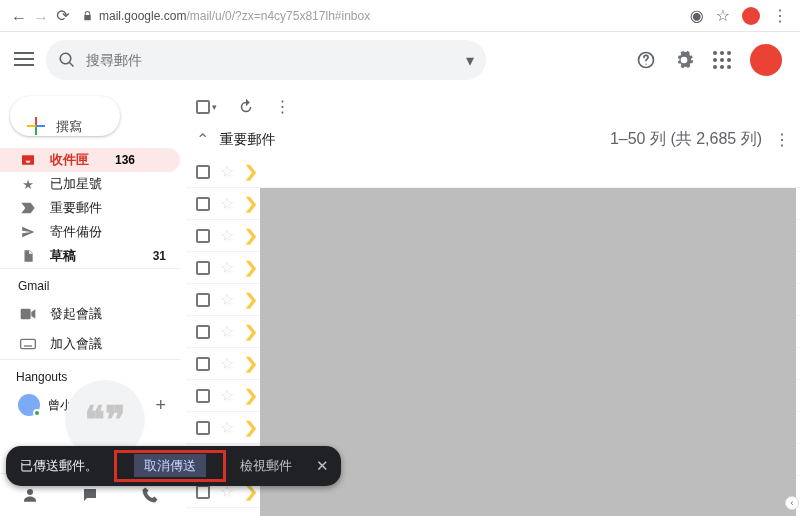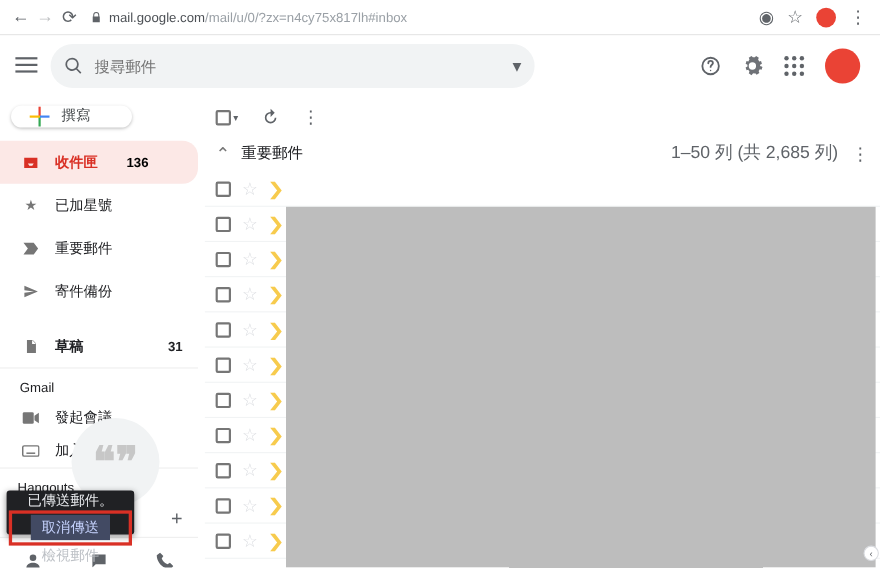--- a/index.html
+++ b/index.html
@@ -23,31 +23,31 @@
   .search input { flex:1; border:none; background:transparent; font-size:14px; outline:none; color:#202124;}
   .search .drop { cursor:pointer;}
   .hdr-right { margin-left:auto; display:flex; align-items:center; gap:18px; padding-right:6px;}
   .hdr-right .ic { color:#5f6368; width:20px; height:20px; display:flex; align-items:center; justify-content:center; cursor:pointer;}
   .apps { display:grid; grid-template-columns:repeat(3,4px); grid-template-rows:repeat(3,4px); gap:3px;}
   .apps span { background:#5f6368; width:4px; height:4px; border-radius:50%;}
   .avatar { width:32px; height:32px; border-radius:50%; background:#ea4335; cursor:pointer;}
   
   .body { display:flex; height:calc(516px - 32px - 56px); position:relative;}
   .sidebar { width:180px; flex-shrink:0; display:flex; flex-direction:column; }
-  .compose { margin:8px 0 12px 10px; height:40px; width:110px; border-radius:24px; box-shadow:0 1px 3px rgba(0,0,0,0.25); display:flex; align-items:flex-start; padding:0 16px; gap:10px; font-size:13px; color:#3c4043; cursor:pointer; background:#fff;}
+  .compose { margin:8px 0 12px 10px; height:40px; width:110px; border-radius:24px; box-shadow:0 1px 3px rgba(0,0,0,0.25); display:flex; align-items:flex-end; padding:0 16px; gap:10px; font-size:13px; color:#3c4043; cursor:pointer; background:#fff;}
   .compose-plus { position:relative; width:20px; height:20px;}
   .compose-plus::before,.compose-plus::after{content:"";position:absolute;background:#ea4335;}
   .compose-plus::before{left:9px;top:1px;width:2px;height:18px;background:linear-gradient(#ea4335 50%,#34a853 50%);}
   .compose-plus::after{top:9px;left:1px;height:2px;width:18px;background:linear-gradient(90deg,#fbbc04 50%,#4285f4 50%);}
   .nav { list-style:none; font-size:13px;}
-  .nav li { height:39px; display:flex; align-items:center; padding:0 14px 0 20px; color:#202124; border-radius:0 14px 14px 0; cursor:pointer; gap:14px;}
+  .nav li { height:24px; display:flex; align-items:center; padding:0 14px 0 20px; color:#202124; border-radius:0 14px 14px 0; cursor:pointer; gap:14px;}
   .nav li .count { margin-left:auto; font-size:12px;}
   .nav li.active { background:#fce8e6; color:#d93025; font-weight:bold;}
   .nav li.active .count{ color:#000000;margin-left:12px;}
-  .nav li.bold { font-weight:bold;margin-top:11px; }
+  .nav li.bold { font-weight:bold; }
   .nav .nicon { width:16px; color:#767676; display:flex; justify-content:center;}
   .nav li.active .nicon{ color:#d93025;}
   .section-label { font-size:12px; color:#202124; padding:10px 0 6px 18px; border-top:1px solid #eee;}
   .meet li{ height:30px;}
   .hangouts { border-top:1px solid #eee; padding:6px 10px 0 14px;}
   .hangouts .title{font-size:12px; color:#202124; padding:4px 2px;}
   .hangouts-row { display:flex; align-items:center; justify-content:space-between; padding:6px 4px;}
   .hangouts-user { display:flex; align-items:center; gap:8px; font-size:12px;}
   .presence{ position:relative; width:22px; height:22px;}
   .presence .dot{ position:absolute; right:-1px; bottom:-1px; width:8px; height:8px; background:#34a853; border:2px solid #fff; border-radius:50%;}
@@ -66,21 +66,21 @@
   .tab-count { margin-left:auto; font-size:16px; color:#5f6368; margin-right:12px;}
   .rows { overflow:hidden;}
   .row { height:32px; display:flex; align-items:center; padding:0 10px; gap:10px; border-bottom:1px solid #f1f3f4;}
   .row .star{ color:#dadce0;}
   .row .imp { color:#f7cb4d; transform:scaleX(1.2);}
   
   .redact { position:absolute; top:100px; left:80px; right:4px; bottom:0; background:#bdbdbd; z-index:5;}
   .right-tools { position:absolute; right:0; top:0; bottom:0; width:16px; display:flex; flex-direction:column; justify-content:flex-end; align-items:center; padding-bottom:6px; z-index:6;}
   .chev-sm { width:14px; height:14px; border:1px solid #dadce0; border-radius:50%; color:#5f6368; font-size:9px; display:flex; align-items:center; justify-content:center; background:#fff; cursor:pointer;}
   
-  .toast { position:absolute; left:6px; bottom:30px; height:40px; background:#202124; color:#e8eaed; display:flex; align-items:center; font-size:13px; border-radius:3px; z-index:20; box-shadow:0 2px 6px rgba(0,0,0,0.4);flex-direction:column;}
+  .toast { position:absolute; left:6px; bottom:30px; height:40px; background:#202124; color:#e8eaed; display:flex; align-items:center; font-size:13px; border-radius:15px; z-index:20; box-shadow:0 2px 6px rgba(0,0,0,0.4);}
   .toast .msg{ padding:0 14px;}
   .toast .undo-box { border:3px solid #d93025; padding:4px 17px; margin:0 2px;}
   .toast .undo { background:#424a63; color:#c7d4ff; padding:4px 10px; cursor:pointer;}
   .toast .view { padding:0 12px; color:#bdc1c6; cursor:pointer;}
   .toast .close{ padding:0 12px; color:#bdc1c6; cursor:pointer; font-size:15px;}
   .vdots{ font-size:16px; cursor:pointer; color:#5f6368;}
   svg{display:block;}
 </style>
 </head>
 <body>

